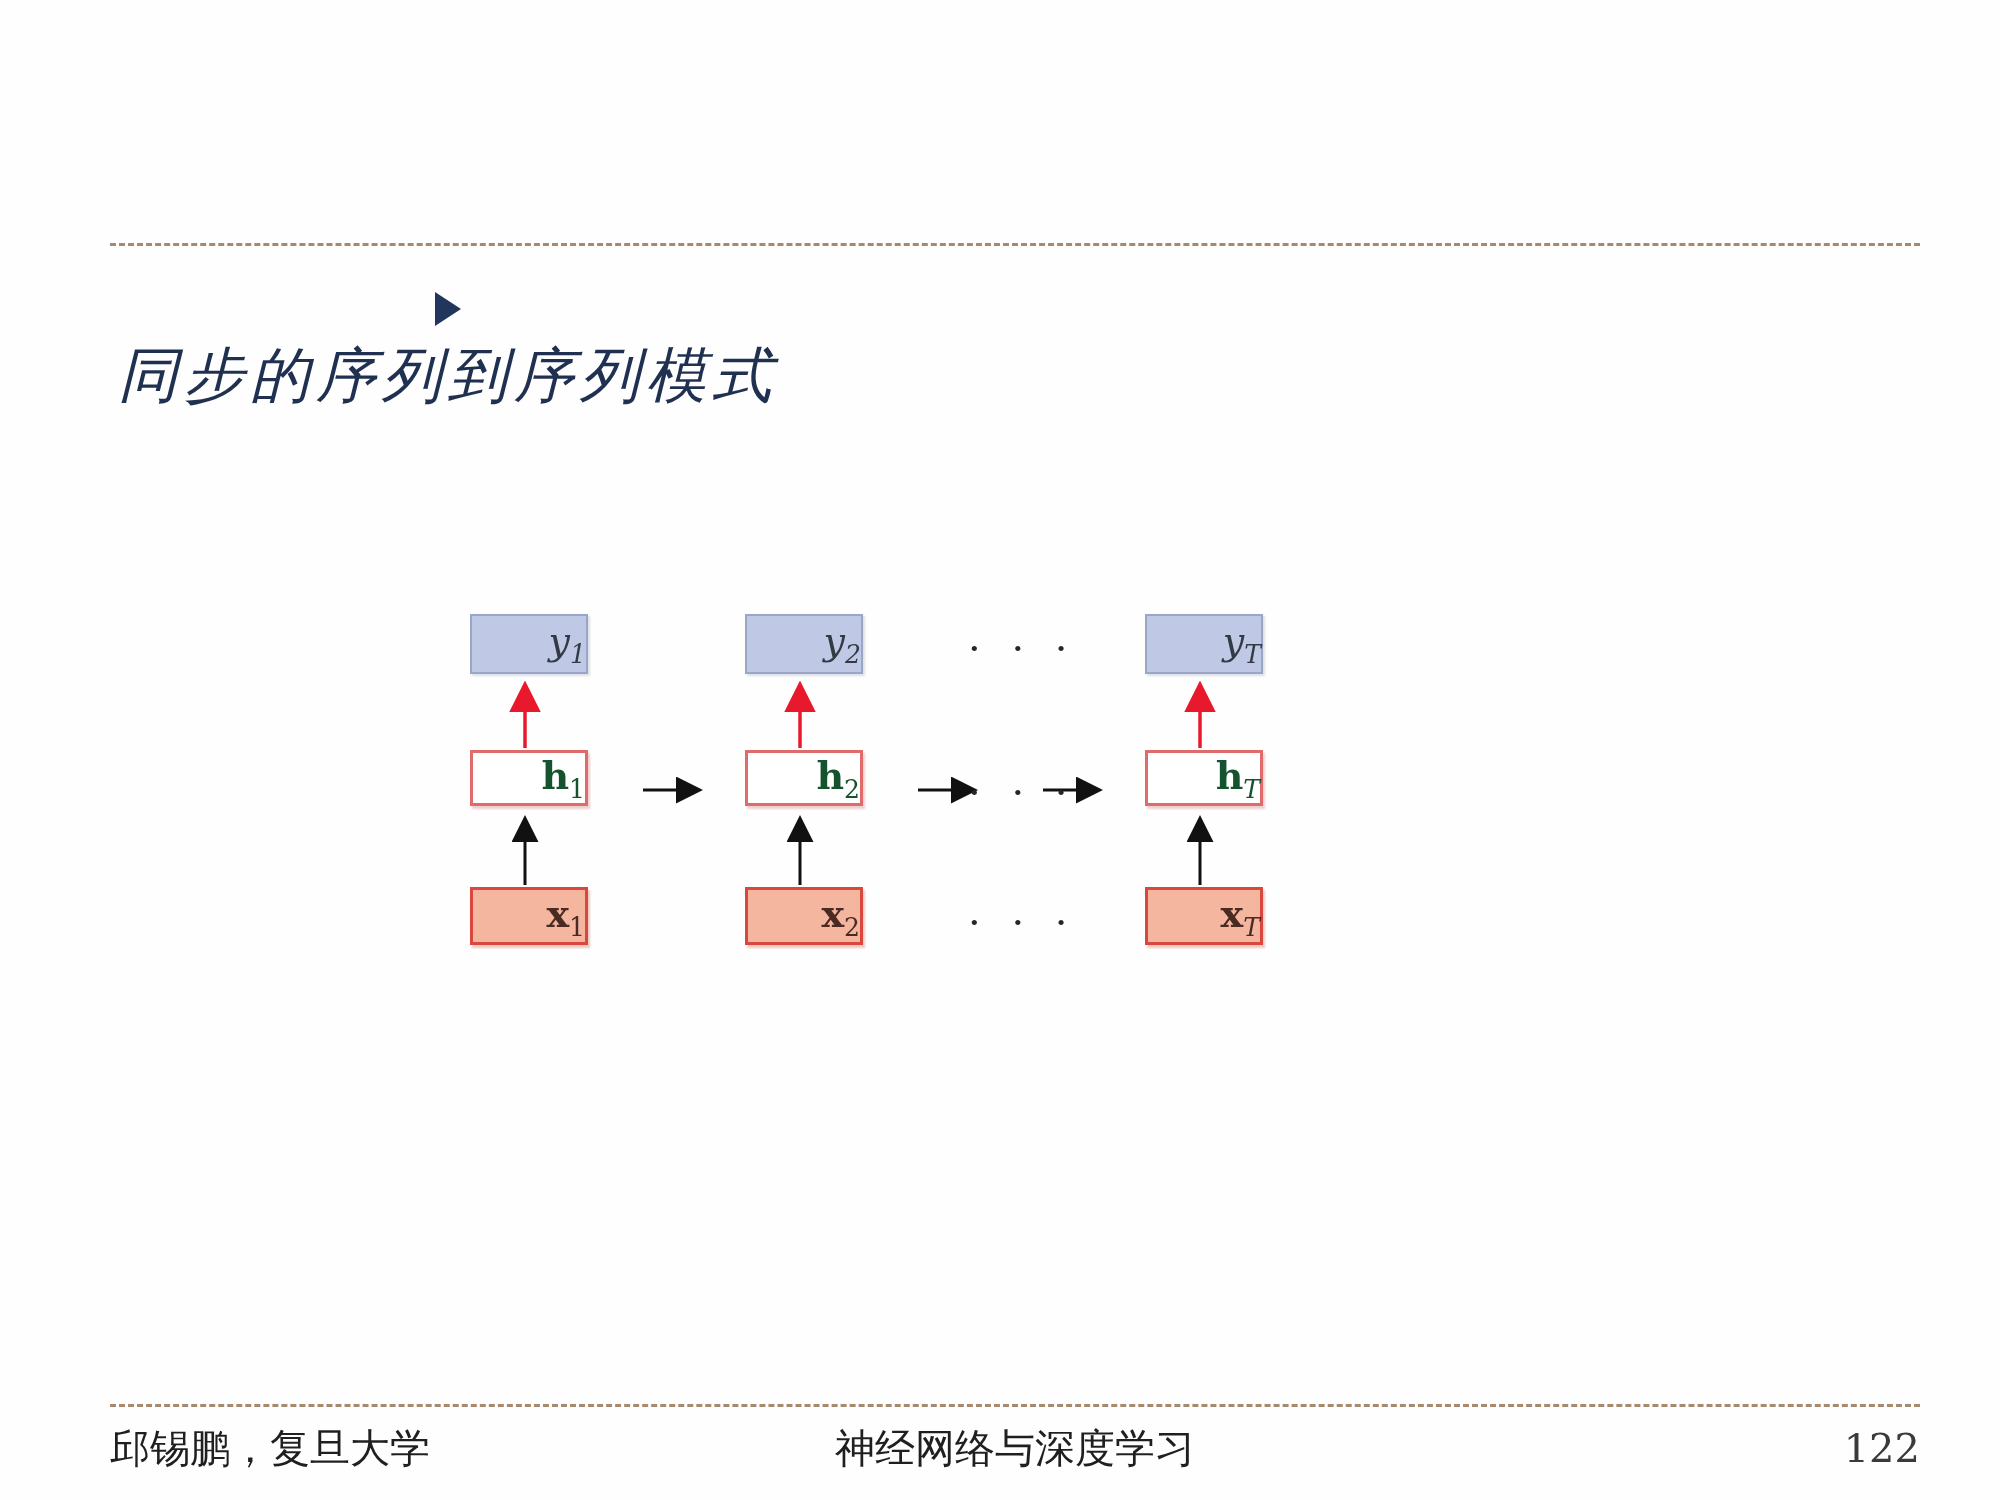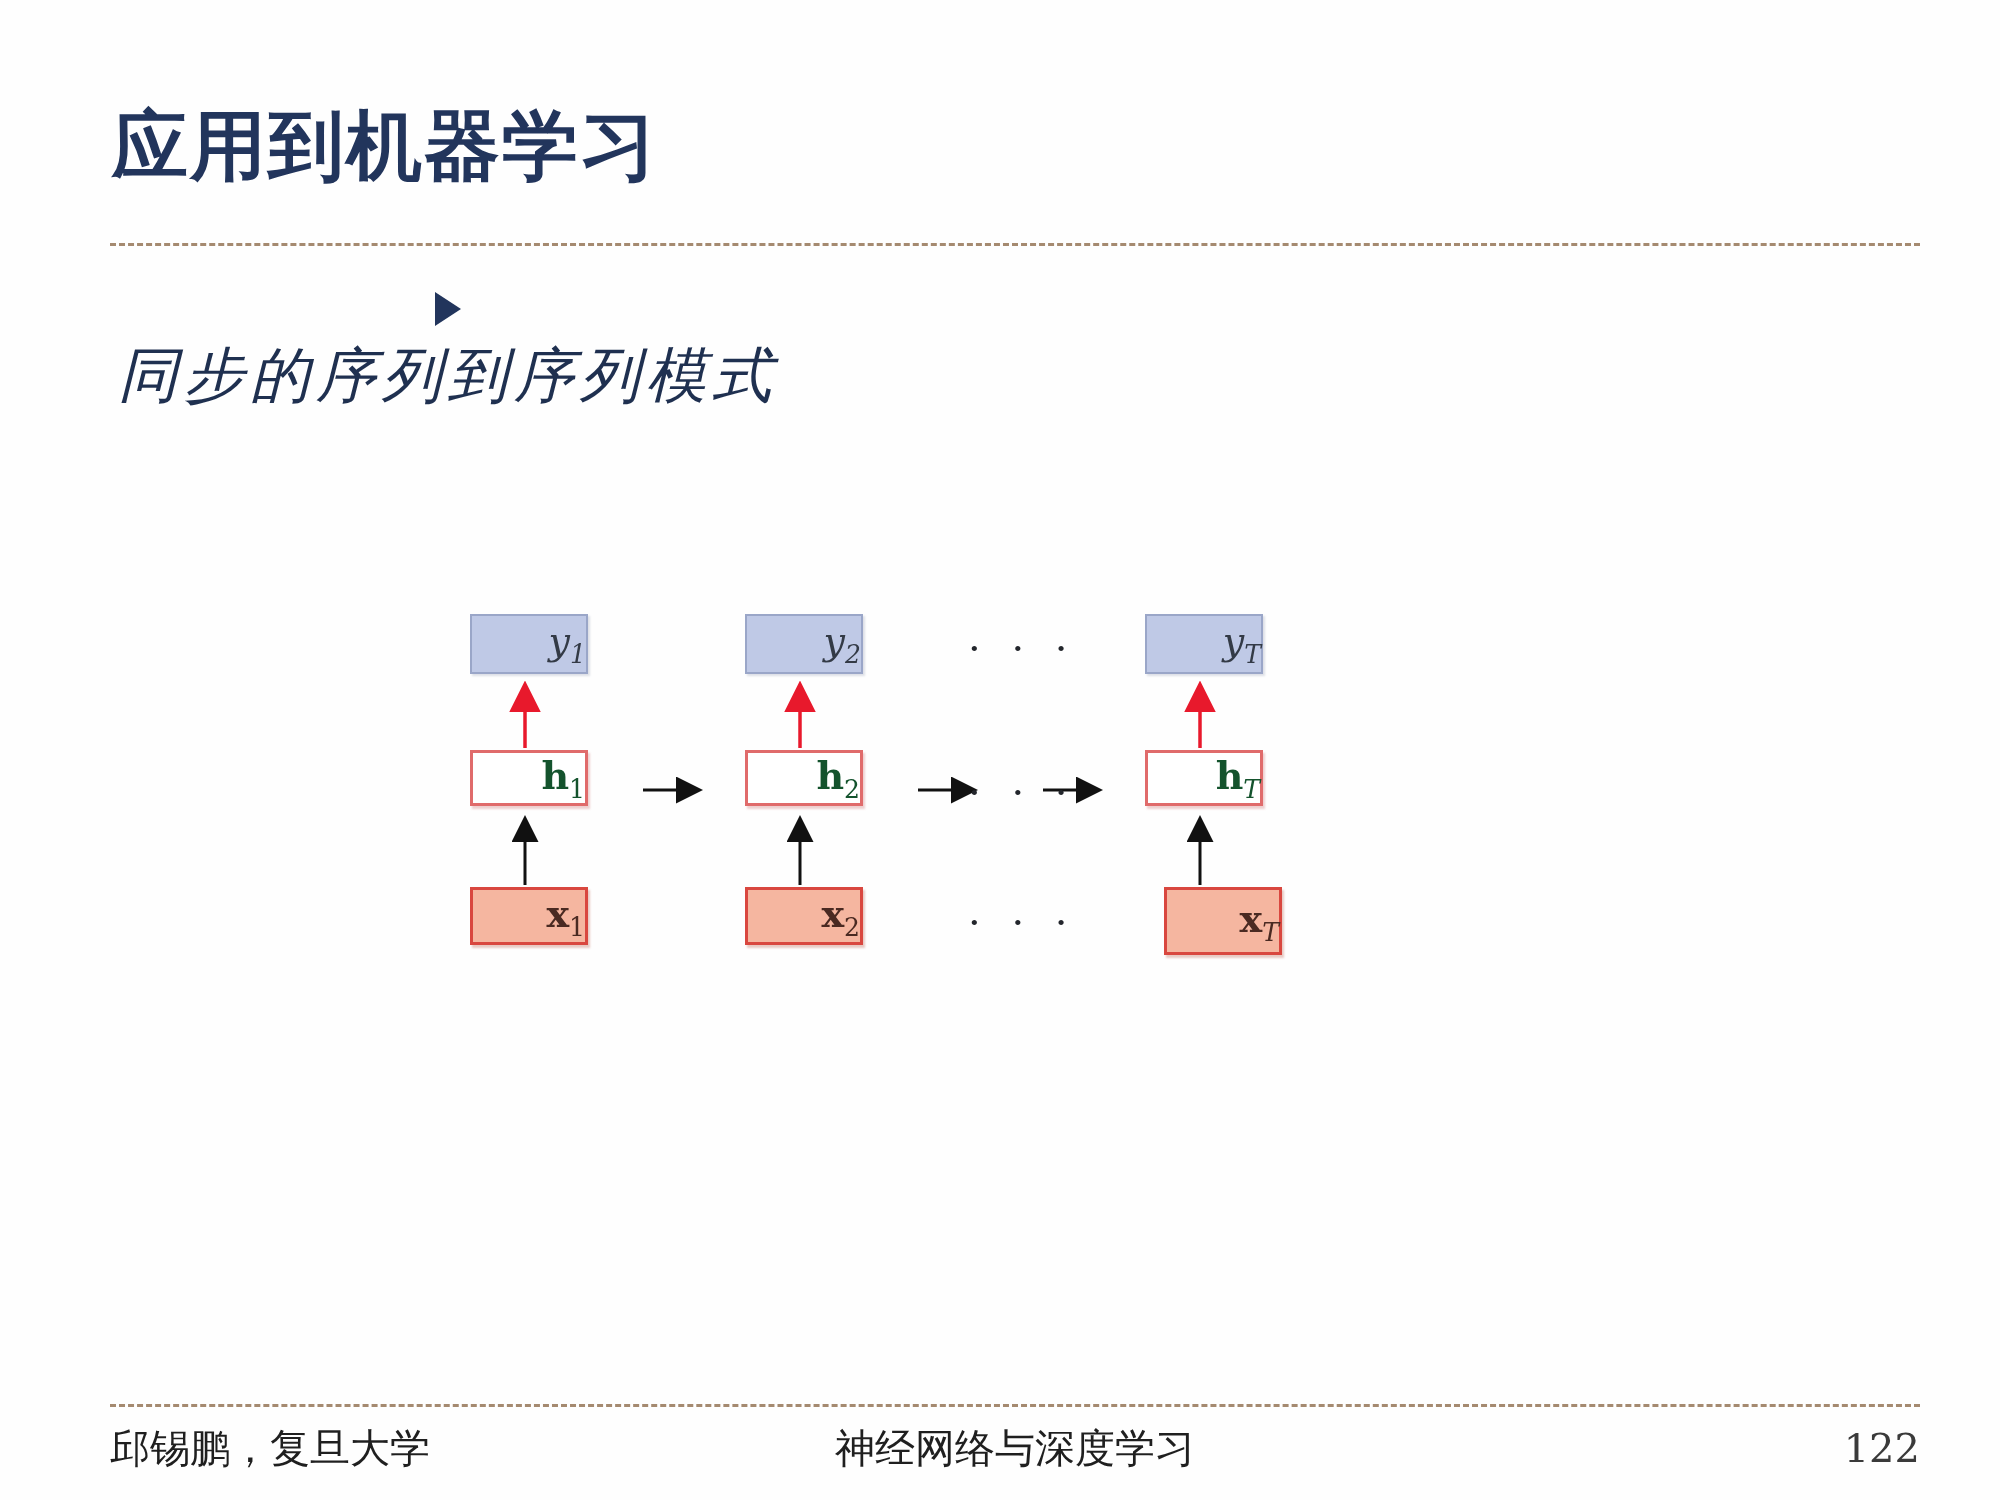--- a/index.html
+++ b/index.html
@@ -181,21 +181,20 @@
     margin-left: auto;
     white-space: nowrap;
     color: #3a3a3a;
   }
 </style>
 </head>
 <body>
 
 <div class="slide">
 
-  <div class="title">应用到机器学习</div>
   <div class="title-rule"></div>
 
   <div class="bullet-row">
     <span class="bullet-marker"></span>
     <span class="bullet-text">同步的序列到序列模式</span>
   </div>
 
   <div class="diagram">
 
     <svg viewBox="0 0 960 375">
@@ -261,21 +260,21 @@
       <span class="lbl lbl-h"><span>h</span><span class="sub sub-i">T</span></span>
     </div>
 
     <div class="node node-x" style="left:0px;  top:287px; width:118px; height:58px;">
       <span class="lbl lbl-x"><span>x</span><span class="sub">1</span></span>
     </div>
     <div class="node node-x" style="left:275px;top:287px; width:118px; height:58px;">
       <span class="lbl lbl-x"><span>x</span><span class="sub">2</span></span>
     </div>
     <div class="dots" style="left:498px; top:302px;">· · ·</div>
-    <div class="node node-x" style="left:694px;top:287px; width:118px; height:68px;">
+    <div class="node node-x" style="left:675px;top:287px; width:118px; height:58px;">
       <span class="lbl lbl-x"><span>x</span><span class="sub sub-i">T</span></span>
     </div>
 
   </div>
 
   <div class="footer-rule"></div>
   <div class="footer">
     <span class="footer-left">邱锡鹏，复旦大学</span>
     <span class="footer-center">神经网络与深度学习</span>
     <span class="footer-right">122</span>

